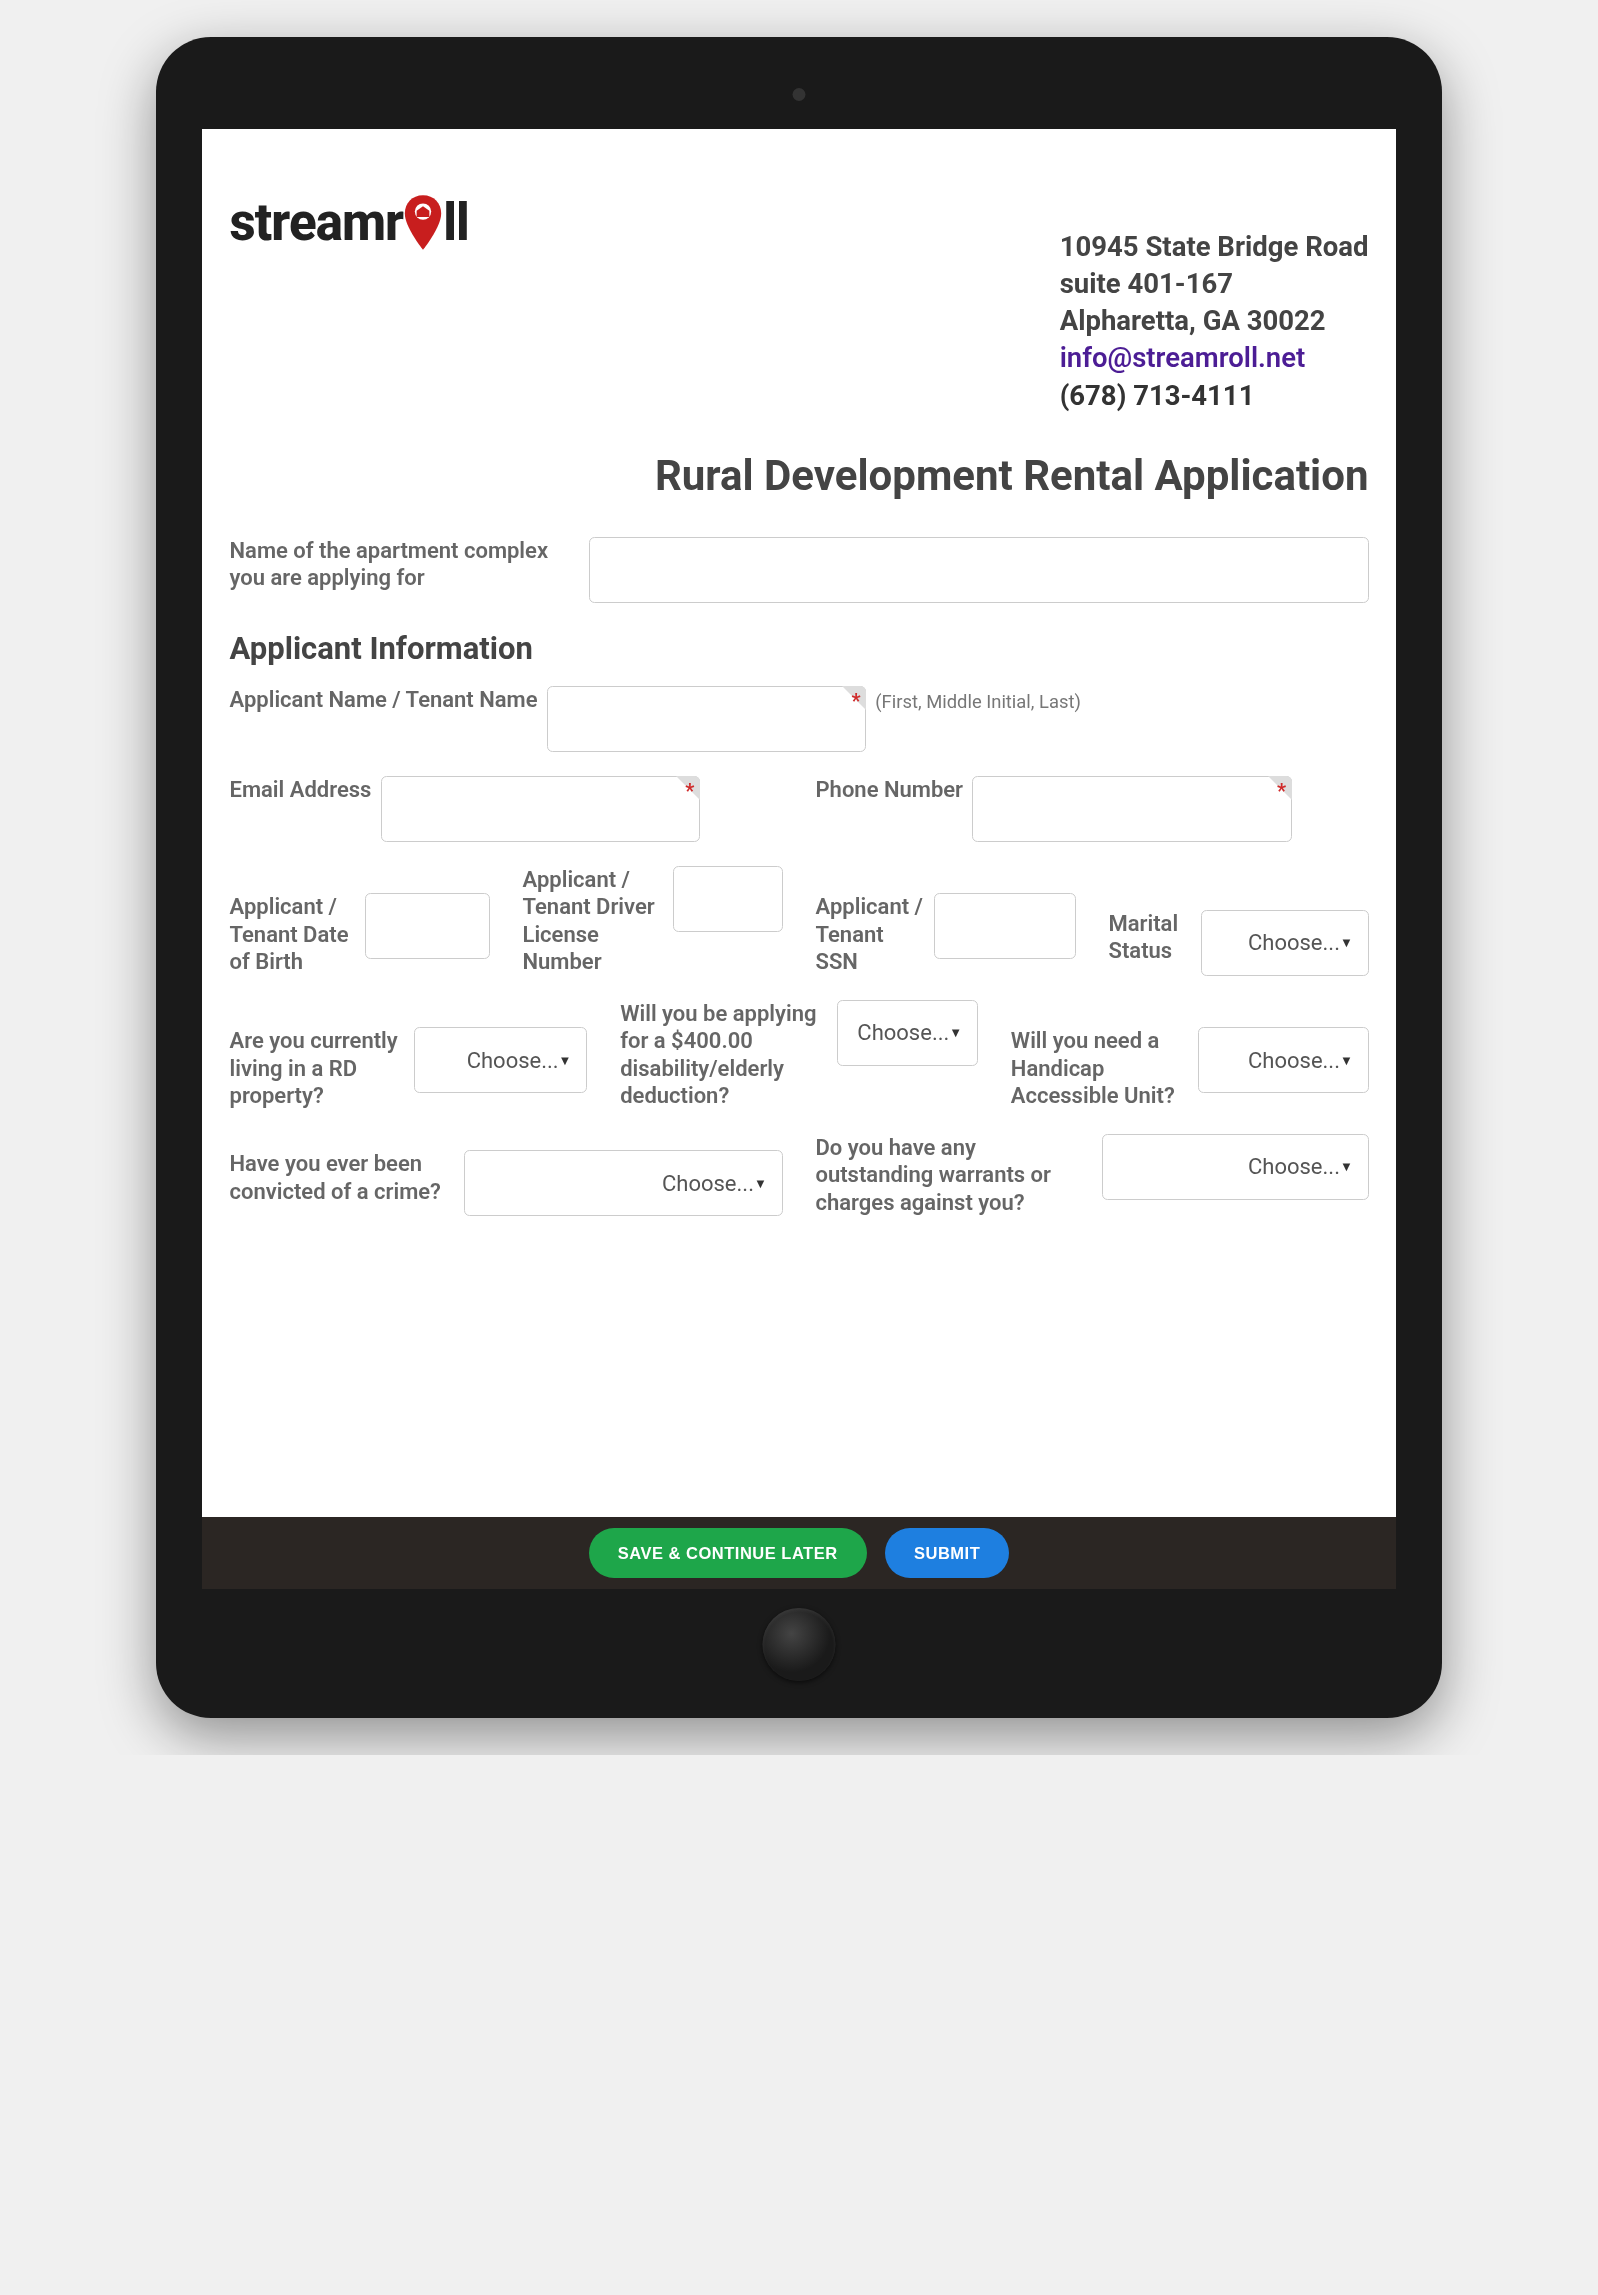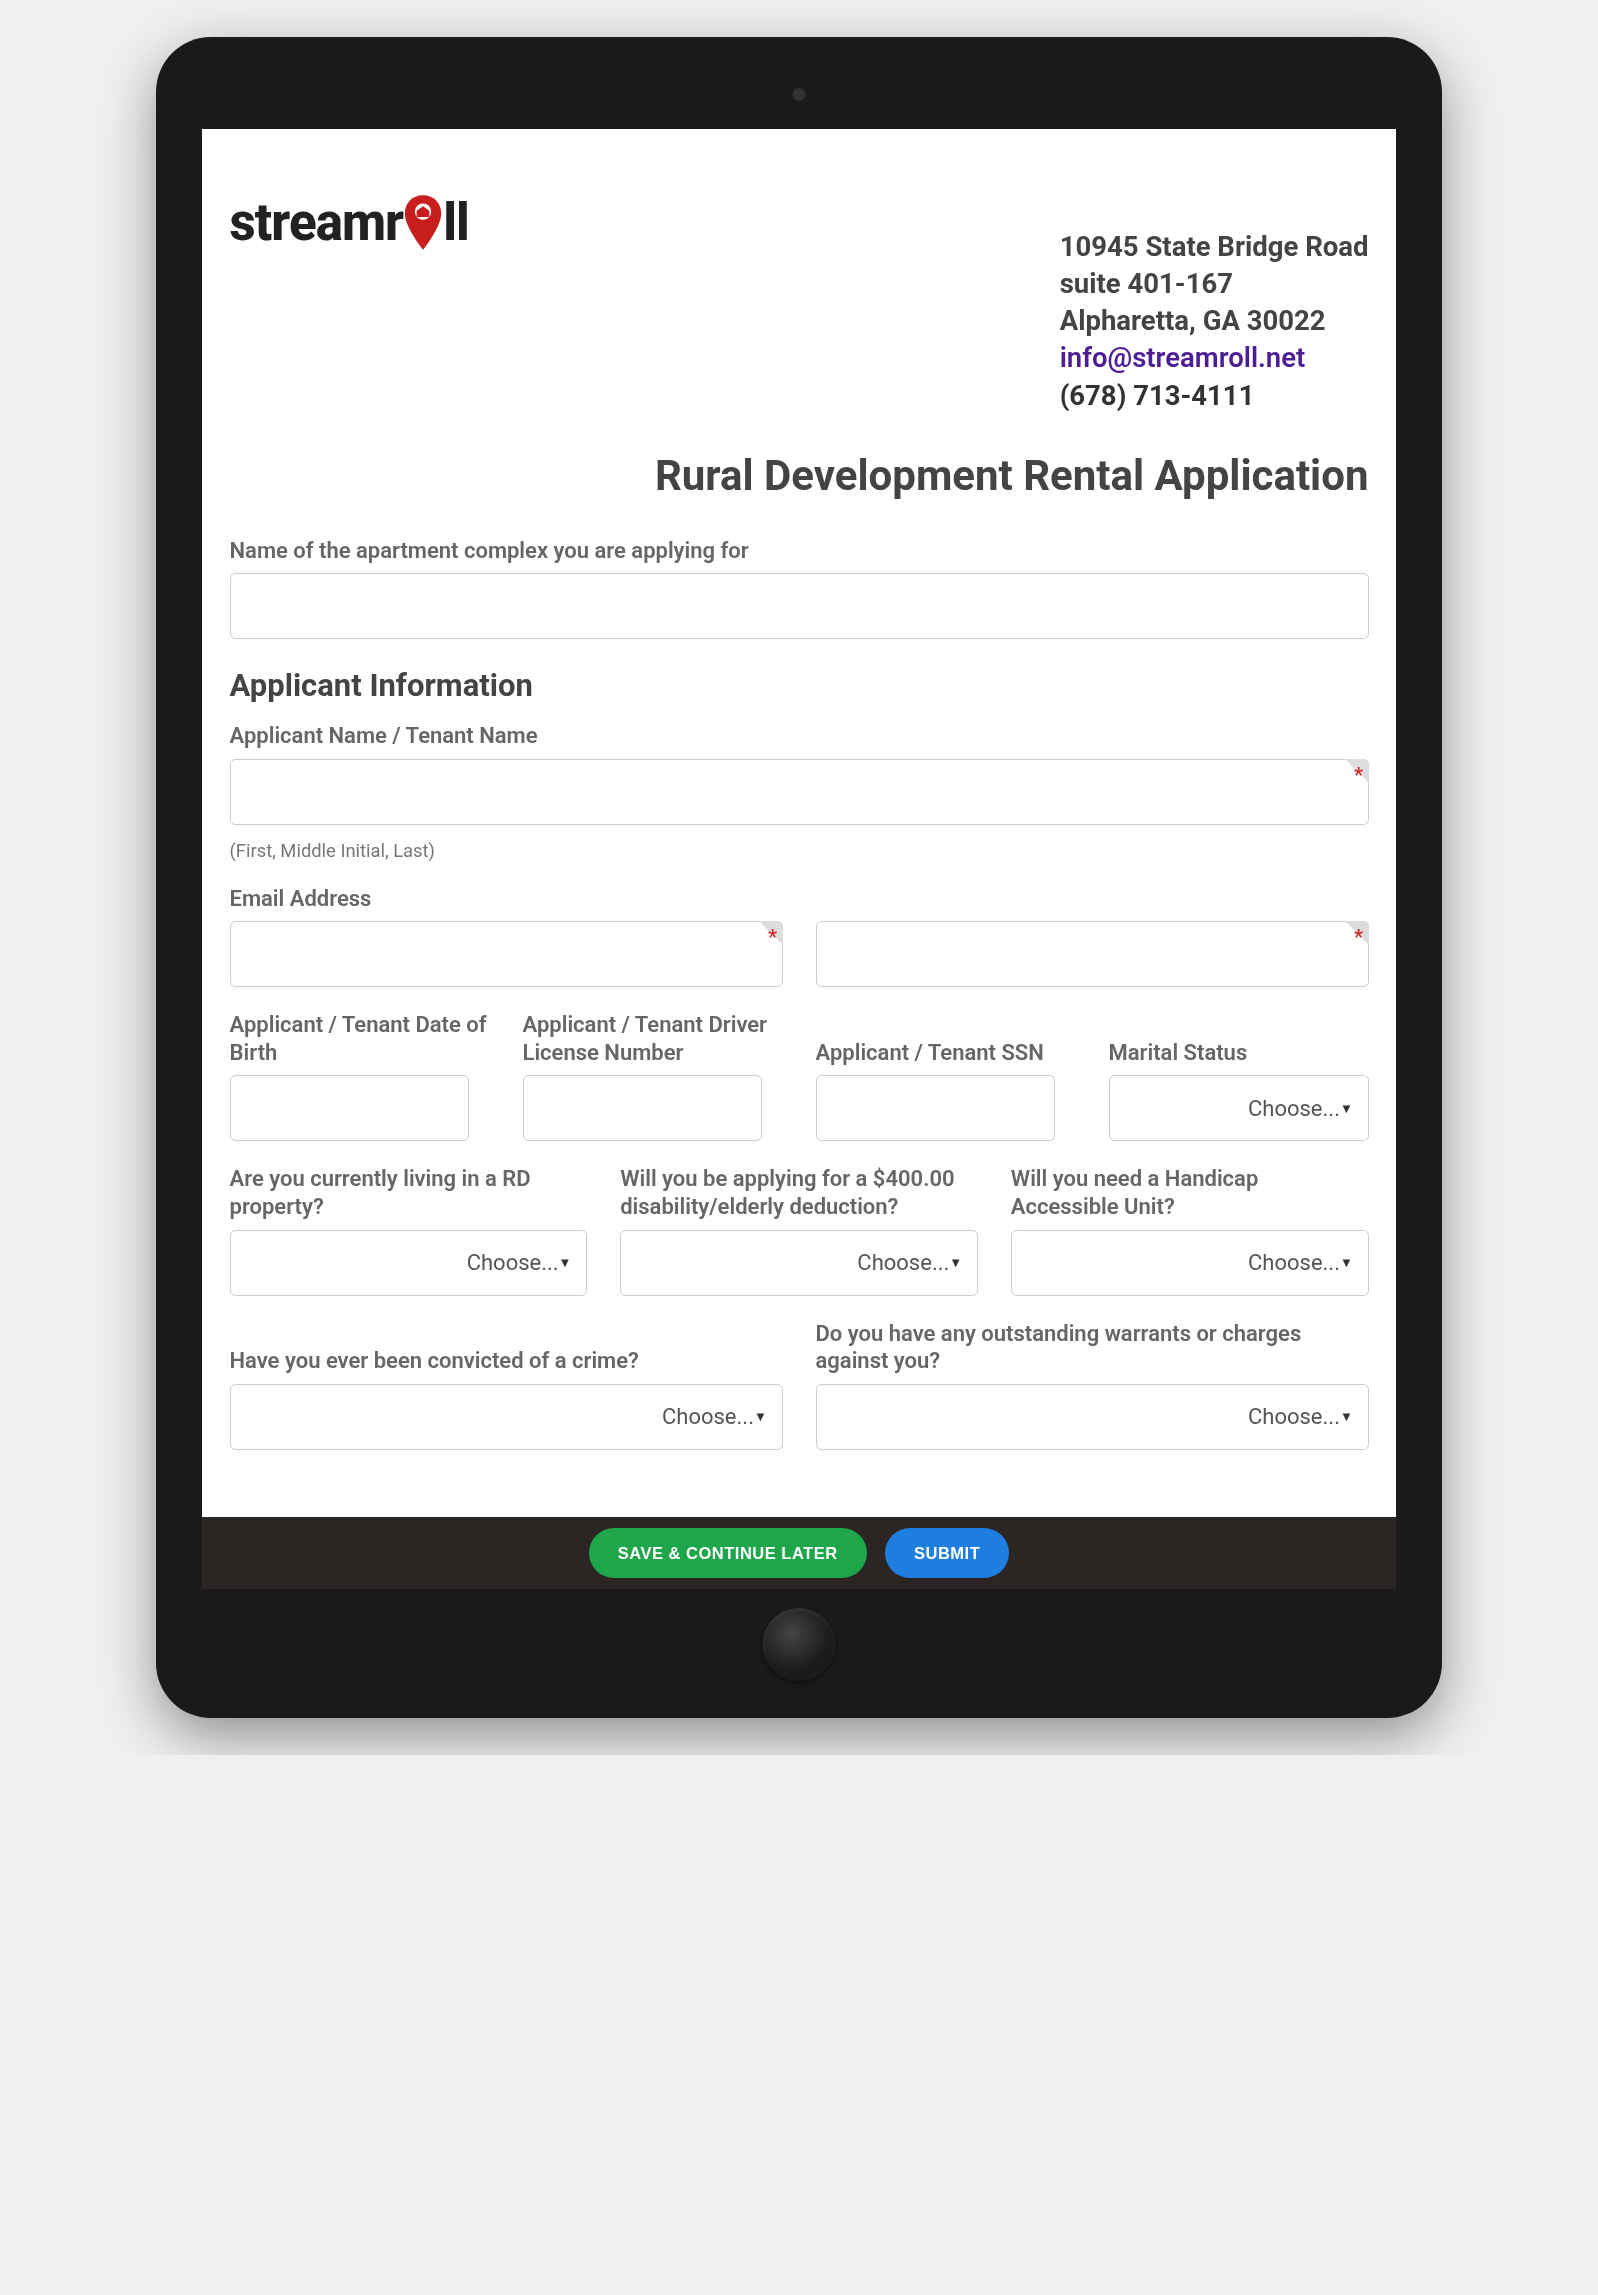--- a/index.html
+++ b/index.html
@@ -88,21 +88,21 @@
     color:#444;
     margin: 9.2px 0 37px 0;
   }
   .section-h{
     font-size:31px;
     font-weight:700;
     color:#444;
     margin: 27.5px 0 18.4px 0;
   }
   .row{display:flex;gap:33px;margin-bottom:24px;align-items:flex-end;}
-  .field{display:flex;flex-direction:column;gap:9.2px;flex:1;}
+  .field{display:flex;flex-direction:row;gap:9.2px;flex:1;}
   .field label{
     font-size:22px;
     color:#666;
     font-weight:600;
     line-height:1.25;
   }
   .hint{font-size:18.4px;color:#777;margin-top:5.5px;}
   .input, .select{
     border:0.9px solid #ccc;
     border-radius:5.5px;
@@ -204,20 +204,21 @@
           <div class="hint">(First, Middle Initial, Last)</div>
         </div>
       </div>
 
       <div class="row">
         <div class="field">
           <label>Email Address</label>
           <div class="req"><input class="input" type="text" style=""></div>
         </div>
         <div class="field">
+          <label>Phone Number</label>
           <div class="req"><input class="input" type="text" style=""></div>
         </div>
       </div>
 
       <div class="row">
         <div class="field">
           <label>Applicant / Tenant Date of Birth</label>
           <input class="input narrow" type="text" style="">
         </div>
         <div class="field">

